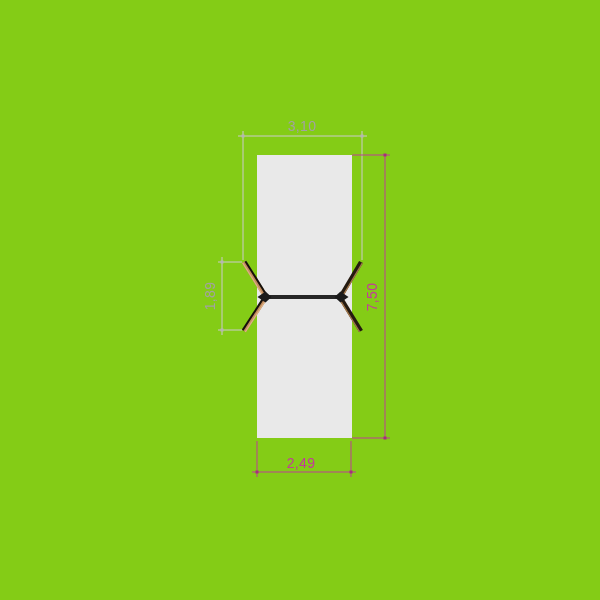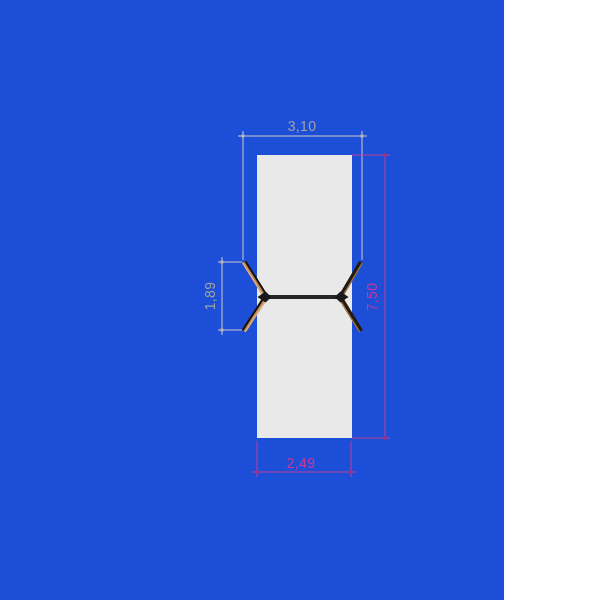--- a/index.html
+++ b/index.html
@@ -1,19 +1,19 @@
 <!DOCTYPE html>
 <html><head>
 <meta charset="utf-8">
 <style>
   html, body { margin: 0; padding: 0; background: #ffffff; }
   .stage {
-    width: 504px; height: 600px;
+    width: 600px; height: 600px;
     position: relative;
-    background: #1d4ed8;
+    background: #84cc16;
     font-family: "Liberation Sans", sans-serif;
     overflow: hidden;
   }
   svg { display: block; }
   .dim-text {
     font-family: "Liberation Sans", sans-serif;
     font-size: 14px;
     letter-spacing: 0.3px;
   }
 </style>

